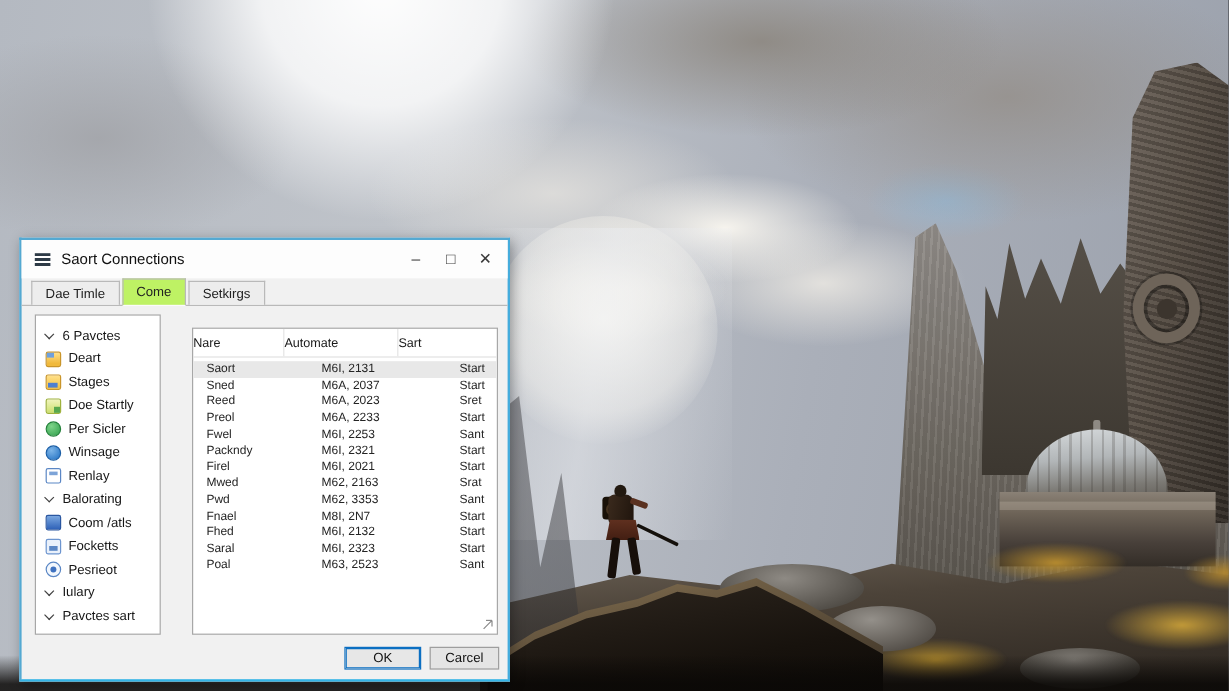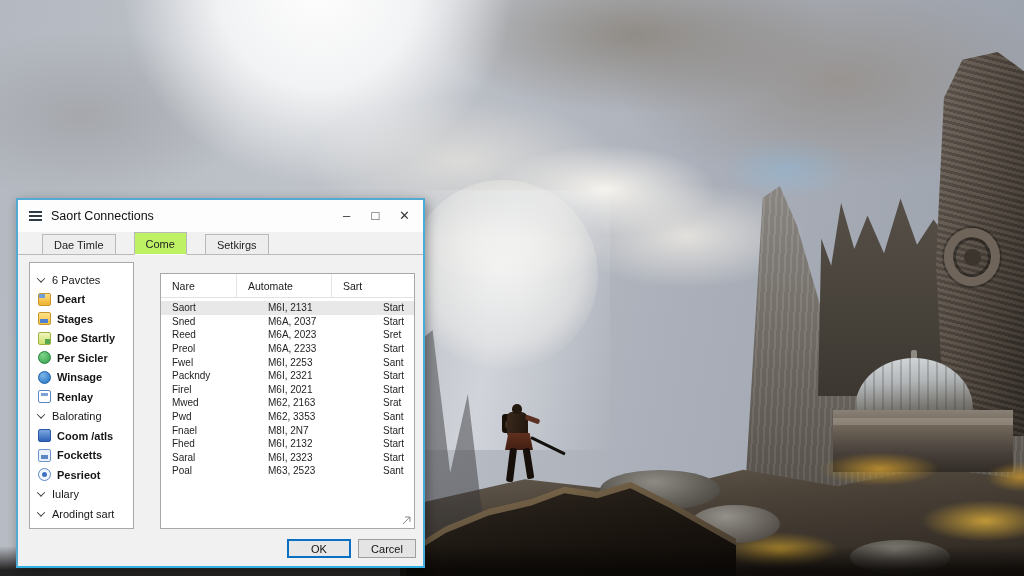--- a/index.html
+++ b/index.html
@@ -95,27 +95,27 @@
   .titlebar{position:absolute;left:0;top:0;width:100%;height:32px;background:#fdfdfd;
     display:flex;align-items:center;padding-left:11px;}
   .appicon{width:13px;height:11px;margin-right:9px;flex:0 0 auto;
     background:repeating-linear-gradient(180deg,#2e3b47 0 2.4px,#ffffff 2.4px 4px);}
   .title{font-size:12.5px;color:#101010;flex:1 1 auto;}
   .wc{width:29px;text-align:center;font-size:13px;color:#3a3a3a;cursor:default;line-height:32px;}
   .wc.close{margin-right:4px;}
   .tabbar{position:absolute;left:0;top:33px;width:100%;height:22px;display:flex;align-items:flex-end;
     padding-left:8px;border-bottom:1px solid #b9b9b9;}
   .tab{height:20px;padding:0 11px;margin-right:2px;display:flex;align-items:center;
-    background:#ededed;border:1px solid #b9b9b9;border-bottom:none;font-size:11px;color:#222;margin-left:16px;}
+    background:#ededed;border:1px solid #b9b9b9;border-bottom:none;font-size:11px;color:#222;}
   .tab.active{height:23px;background:#bef264;position:relative;z-index:2;margin-bottom:-1px;
     border-bottom:1px solid #fbfbfb;}
   .treebox{position:absolute;left:11px;top:62px;width:105px;height:267px;background:#fff;
     border:1px solid #a7a7a7;padding-top:7px;overflow:hidden;}
   .trow-tree{display:flex;align-items:center;height:19.5px;padding-left:8px;font-size:11px;color:#161616;white-space:nowrap;}
-  .trow-tree.lvl1{font-weight:bold;}
+  .trow-tree.lvl1{}
   .chev{width:6px;height:6px;border-right:1.6px solid #404040;border-bottom:1.6px solid #404040;
     transform:rotate(45deg) translate(-1px,-1px);margin-right:8px;flex:0 0 auto;}
   .ticon{width:13px;height:13px;margin-right:6px;flex:0 0 auto;position:relative;border-radius:2px;}
   .folder-yellow{background:linear-gradient(180deg,#ffe08a 0%,#f0b93c 80%);border:1px solid #c9952a;}
   .folder-yellow::after{content:"";position:absolute;left:0;top:0;width:6px;height:4px;background:#6fa0dc;}
   .chart-yellow{background:linear-gradient(180deg,#ffe08a,#f5c23f);border:1px solid #c9952a;}
   .chart-yellow::after{content:"";position:absolute;left:1px;bottom:1px;width:8px;height:4px;background:#4f7fd0;}
   .doc-green{background:linear-gradient(180deg,#f0f4bc,#cde06e);border:1px solid #9fb23e;}
   .doc-green::after{content:"";position:absolute;right:0;bottom:0;width:5px;height:5px;background:#58a84e;}
   .circle-green{border-radius:50%;background:radial-gradient(circle at 35% 30%,#7ed489,#2f9e4b);border:1px solid #23813a;}
@@ -123,21 +123,21 @@
   .square-blue-outline{background:#fff;border:1px solid #5b87c5;}
   .square-blue-outline::after{content:"";position:absolute;left:2px;top:2px;right:2px;height:3px;background:#7da4d8;}
   .square-blue{background:linear-gradient(180deg,#7aa7e0,#2f62b8);border:1px solid #2a56a0;}
   .square-blue-light{background:#eaf1fb;border:1px solid #6d95cf;}
   .square-blue-light::after{content:"";position:absolute;left:2px;bottom:2px;width:7px;height:4px;background:#5b87c5;}
   .circle-blue-light{border-radius:50%;background:#f2f7fd;border:1px solid #5b87c5;}
   .circle-blue-light::after{content:"";position:absolute;left:3px;top:3px;width:5px;height:5px;border-radius:50%;background:#3f72c0;}
   .tablebox{position:absolute;left:142px;top:73px;width:255px;height:256px;background:#fff;
     border:1px solid #a7a7a7;overflow:hidden;}
   .thead{display:flex;height:24px;align-items:center;border-bottom:1px solid #e2e2e2;}
-  .hcell{font-size:10.5px;color:#1a1a1a;padding-left:11px;height:100%;display:flex;align-items:center;}
+  .hcell{font-size:10.5px;color:#1a1a1a;height:100%;display:flex;align-items:center;}
   .hcell.c0{width:76px;border-right:1px solid #e4e4e4;}
   .hcell.c1{width:95px;border-right:1px solid #e4e4e4;}
   .hcell.c2{flex:1;}
   .tbody{padding-top:3px;}
   .drow{display:flex;height:13.6px;align-items:center;gap:20px;}
   .drow.sel{background:#e8e8e8;}
   .dcell{font-size:10px;color:#242424;padding-left:11px;white-space:nowrap;overflow:hidden;}
   .dcell.c0{width:76px;}
   .dcell.c1{width:95px;}
   .dcell.c2{flex:1;}
@@ -250,21 +250,21 @@
         <div class="trow-tree lvl1">
           <span class="ticon circle-blue-light"></span>
           <span>Pesrieot</span>
         </div>
         <div class="trow-tree lvl0">
           <span class="chev"></span>
           <span>Iulary</span>
         </div>
         <div class="trow-tree lvl0">
           <span class="chev"></span>
-          <span>Arodingt sart</span>
+          <span>Pavctes sart</span>
         </div>
       </div>
     <div class="tablebox">
       <div class="thead">
           <div class="hcell c0">Nare</div>
           <div class="hcell c1">Automate</div>
           <div class="hcell c2">Sart</div>
         </div>
       <div class="tbody">
           <div class="drow sel">

